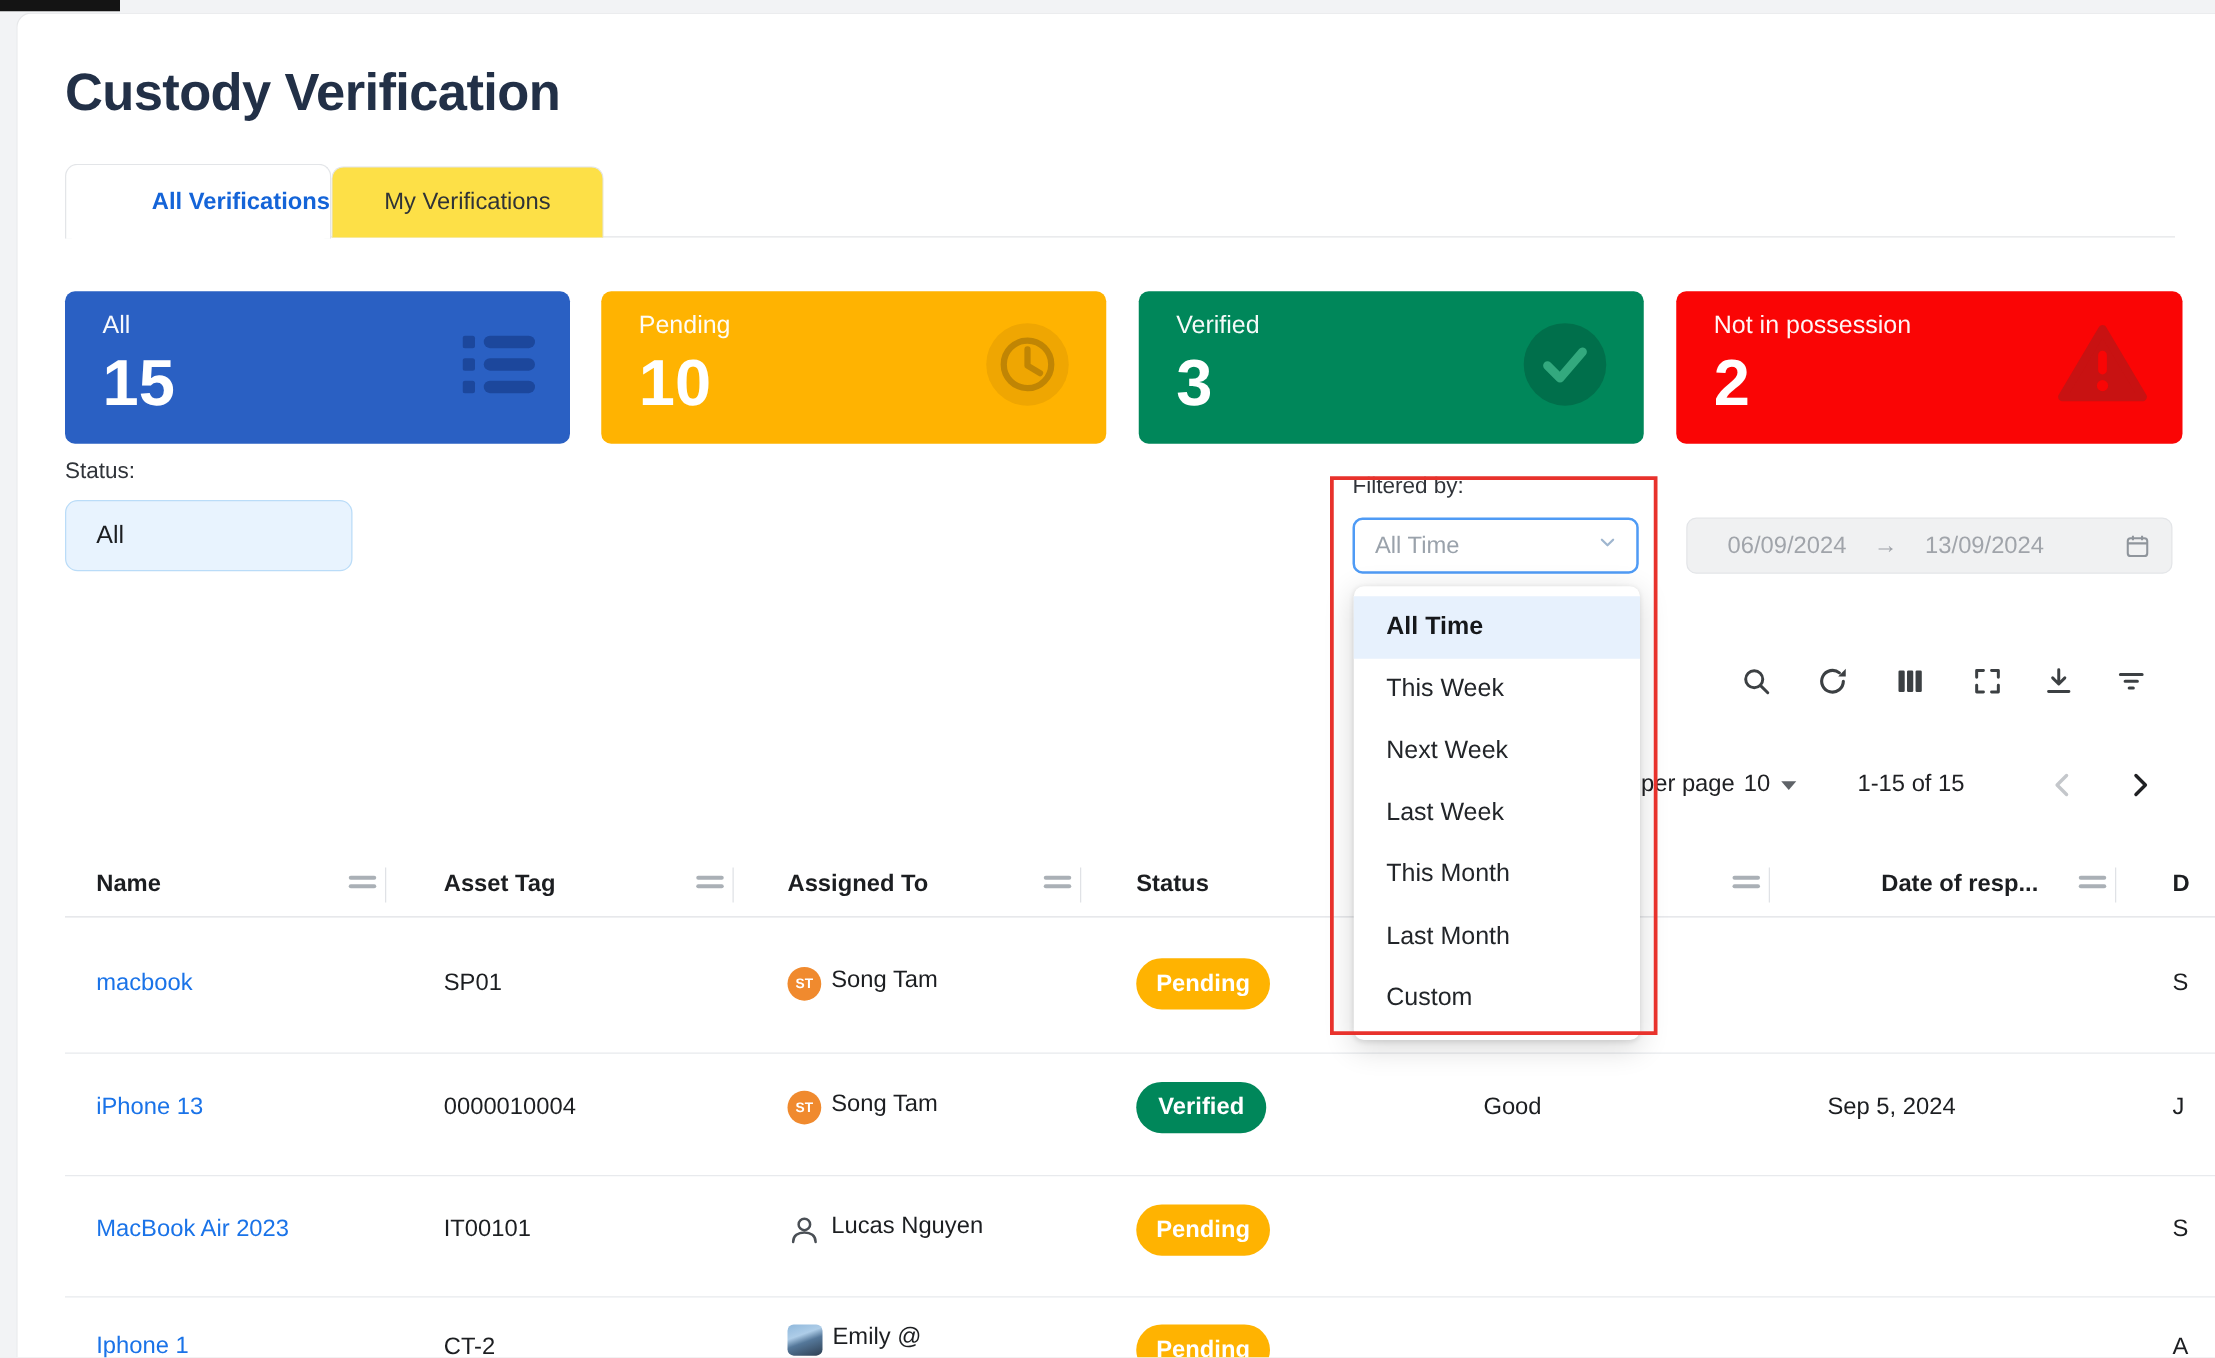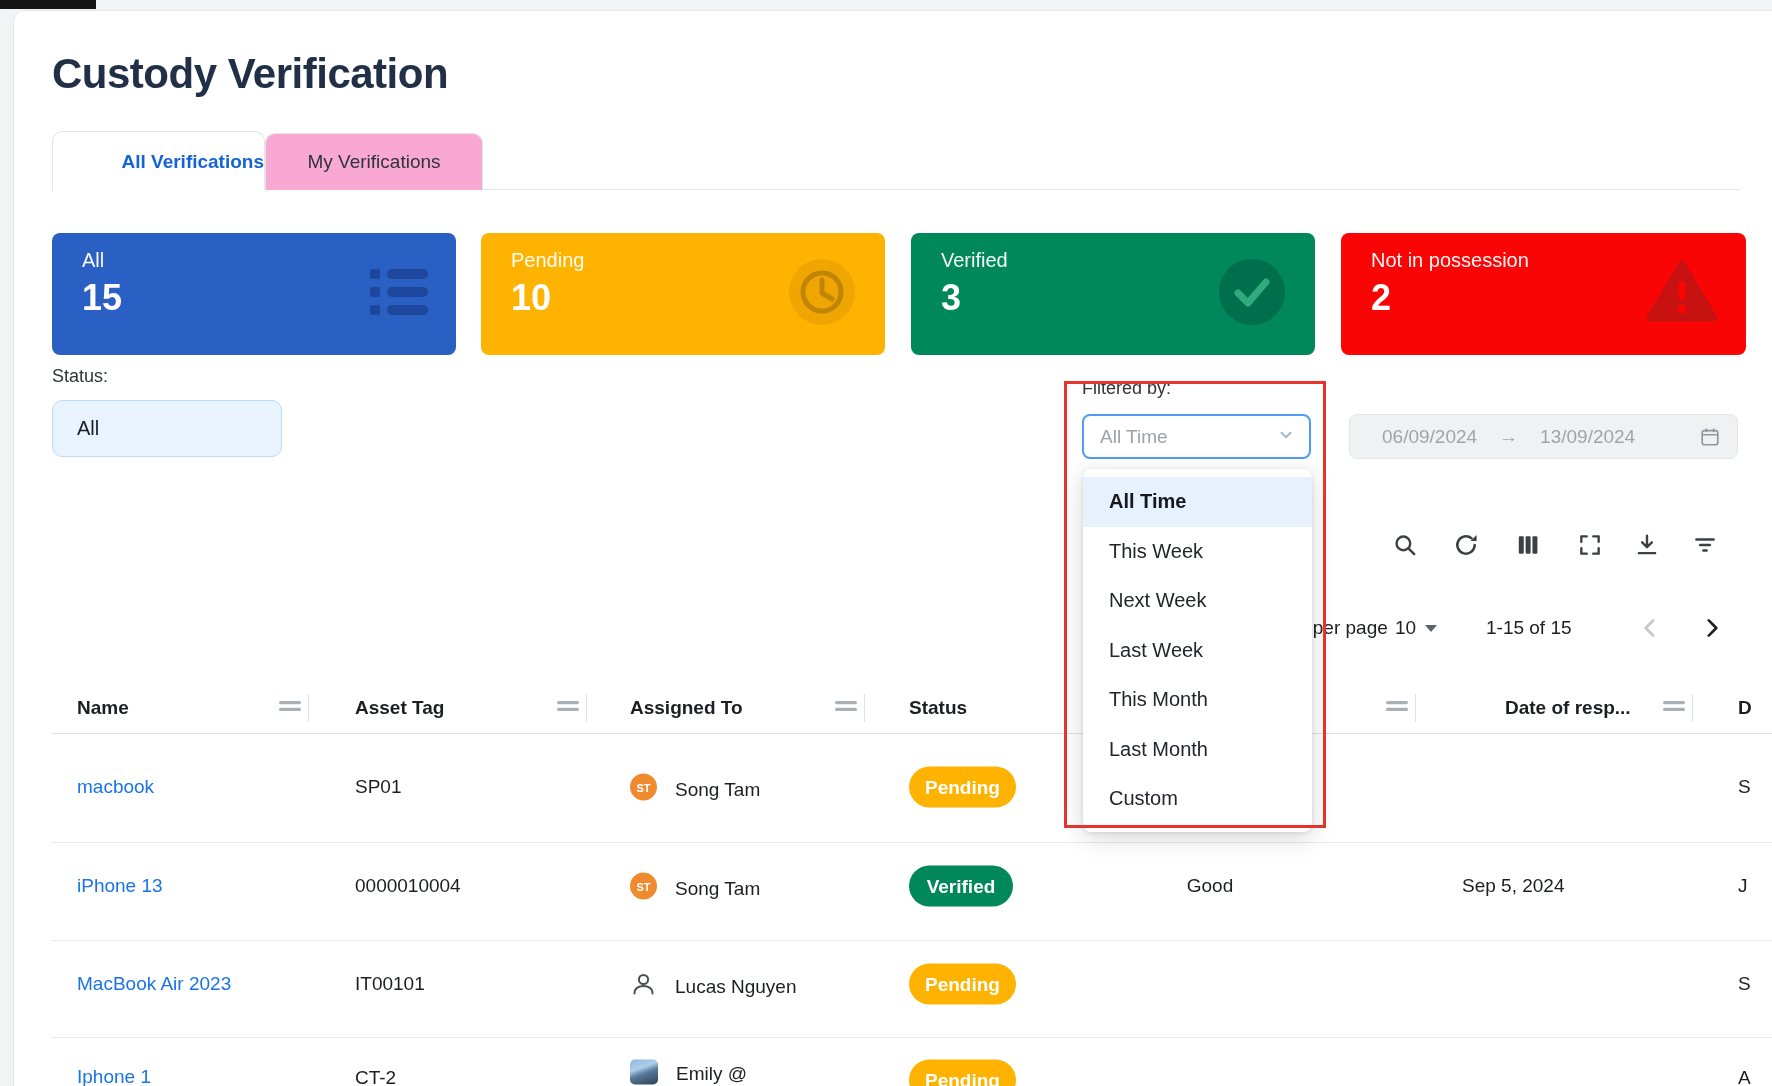--- a/index.html
+++ b/index.html
@@ -9,26 +9,26 @@
 
   .card-bg { left:13px; top:10px; width:1759px; height:1076px; background:#fff;
              border-top-left-radius:12px; border-top:1px solid #e6e7e9; border-left:1px solid #e6e7e9; }
   .top-artifact { left:0; top:0; width:96px; height:9px; background:#141414; }
 
   .page-title { left:52px; top:50px; font-size:42px; font-weight:700; color:#223047; letter-spacing:-0.5px; }
 
   .tab { display:flex; align-items:center; justify-content:center; font-size:19px;
          border:1px solid #e3e5e8; border-bottom:none; border-radius:10px 10px 0 0; cursor:pointer; }
   .tab-active { left:52px; top:131px; width:213px; height:60px; background:#fff; color:#1464d8; font-weight:700; z-index:3;justify-content:flex-end; }
-  .tab-inactive { left:265px; top:133px; width:218px; height:57px; background:#f9a8d4; color:#2f3337; font-weight:500; z-index:2; }
+  .tab-inactive { left:265px; top:133px; width:218px; height:57px; background:#fde047; color:#2f3337; font-weight:500; z-index:2; }
   .tab-line { left:52px; top:189px; width:1688px; height:1px; background:#e3e5e8; z-index:1; }
 
   .stat { top:233px; height:122px; border-radius:8px; color:#fff; cursor:pointer; }
   .stat-label { position:absolute; left:30px; top:16px; font-size:20px; font-weight:500; color:rgba(255,255,255,.96); }
-  .stat-value { position:absolute; left:30px; top:44px; font-size:36px; font-weight:700; }
+  .stat-value { position:absolute; left:30px; top:44px; font-size:52px; font-weight:700; }
   .stat-icon  { position:absolute; right:28px; top:50%; transform:translateY(-50%); }
 
   .filter-label { font-size:18px; color:#30343a; }
   .status-box { left:52px; top:400px; width:230px; height:57px; background:#e8f3fe; border:1px solid #badcf8;
                 border-radius:10px; display:flex; align-items:center; padding-left:24px; font-size:20px; color:#1c1e21; cursor:pointer; }
   .time-select { left:1082px; top:414px; width:229px; height:45px; background:#fff; border:2px solid #4f9bf5;
                  border-radius:8px; display:flex; align-items:center; padding:0 14px 0 16px; cursor:pointer; z-index:20; }
   .time-select-text { font-size:19px; color:#9aa2ab; flex:1; }
   .date-range { left:1349px; top:414px; width:389px; height:45px; background:#f0f1f2; border:1px solid #e3e5e8;
                 border-radius:8px; display:flex; align-items:center; padding:0 16px 0 32px; gap:22px;
@@ -49,21 +49,21 @@
   .link { color:#1a73e8; cursor:pointer; }
   .row-line { left:52px; width:1720px; height:1px; background:#e8eaed; }
   .col-sep { width:1px; height:28px; background:#e0e2e6; transform:translateY(-50%); }
   .handle { transform:translateY(-50%); cursor:col-resize; }
 
   .pill { height:41px; border-radius:21px; color:#fff; font-weight:700; font-size:19px;
           display:flex; align-items:center; justify-content:center; transform:translateY(-50%); }
   .pill-pending { width:107px; background:#ffb301; }
   .pill-verified { width:104px; background:#00875a; }
 
-  .cell-flex { display:flex; align-items:flex-end; gap:18px; transform:translateY(-50%); }
+  .cell-flex { display:flex; align-items:flex-start; gap:8px; transform:translateY(-50%); }
   .avatar-st { width:27px; height:27px; border-radius:50%; background:#f08a2e; color:#fff; font-size:11px;
                font-weight:700; display:flex; align-items:center; justify-content:center; flex:0 0 auto; }
   .avatar-photo { width:28px; height:25px; border-radius:5px; flex:0 0 auto;
                   background:linear-gradient(160deg,#8fb8dc 0%,#aecde8 35%,#55789a 55%,#2e3f52 100%); }
 </style>
 </head>
 <body>
 
 <div id="stage">
 

